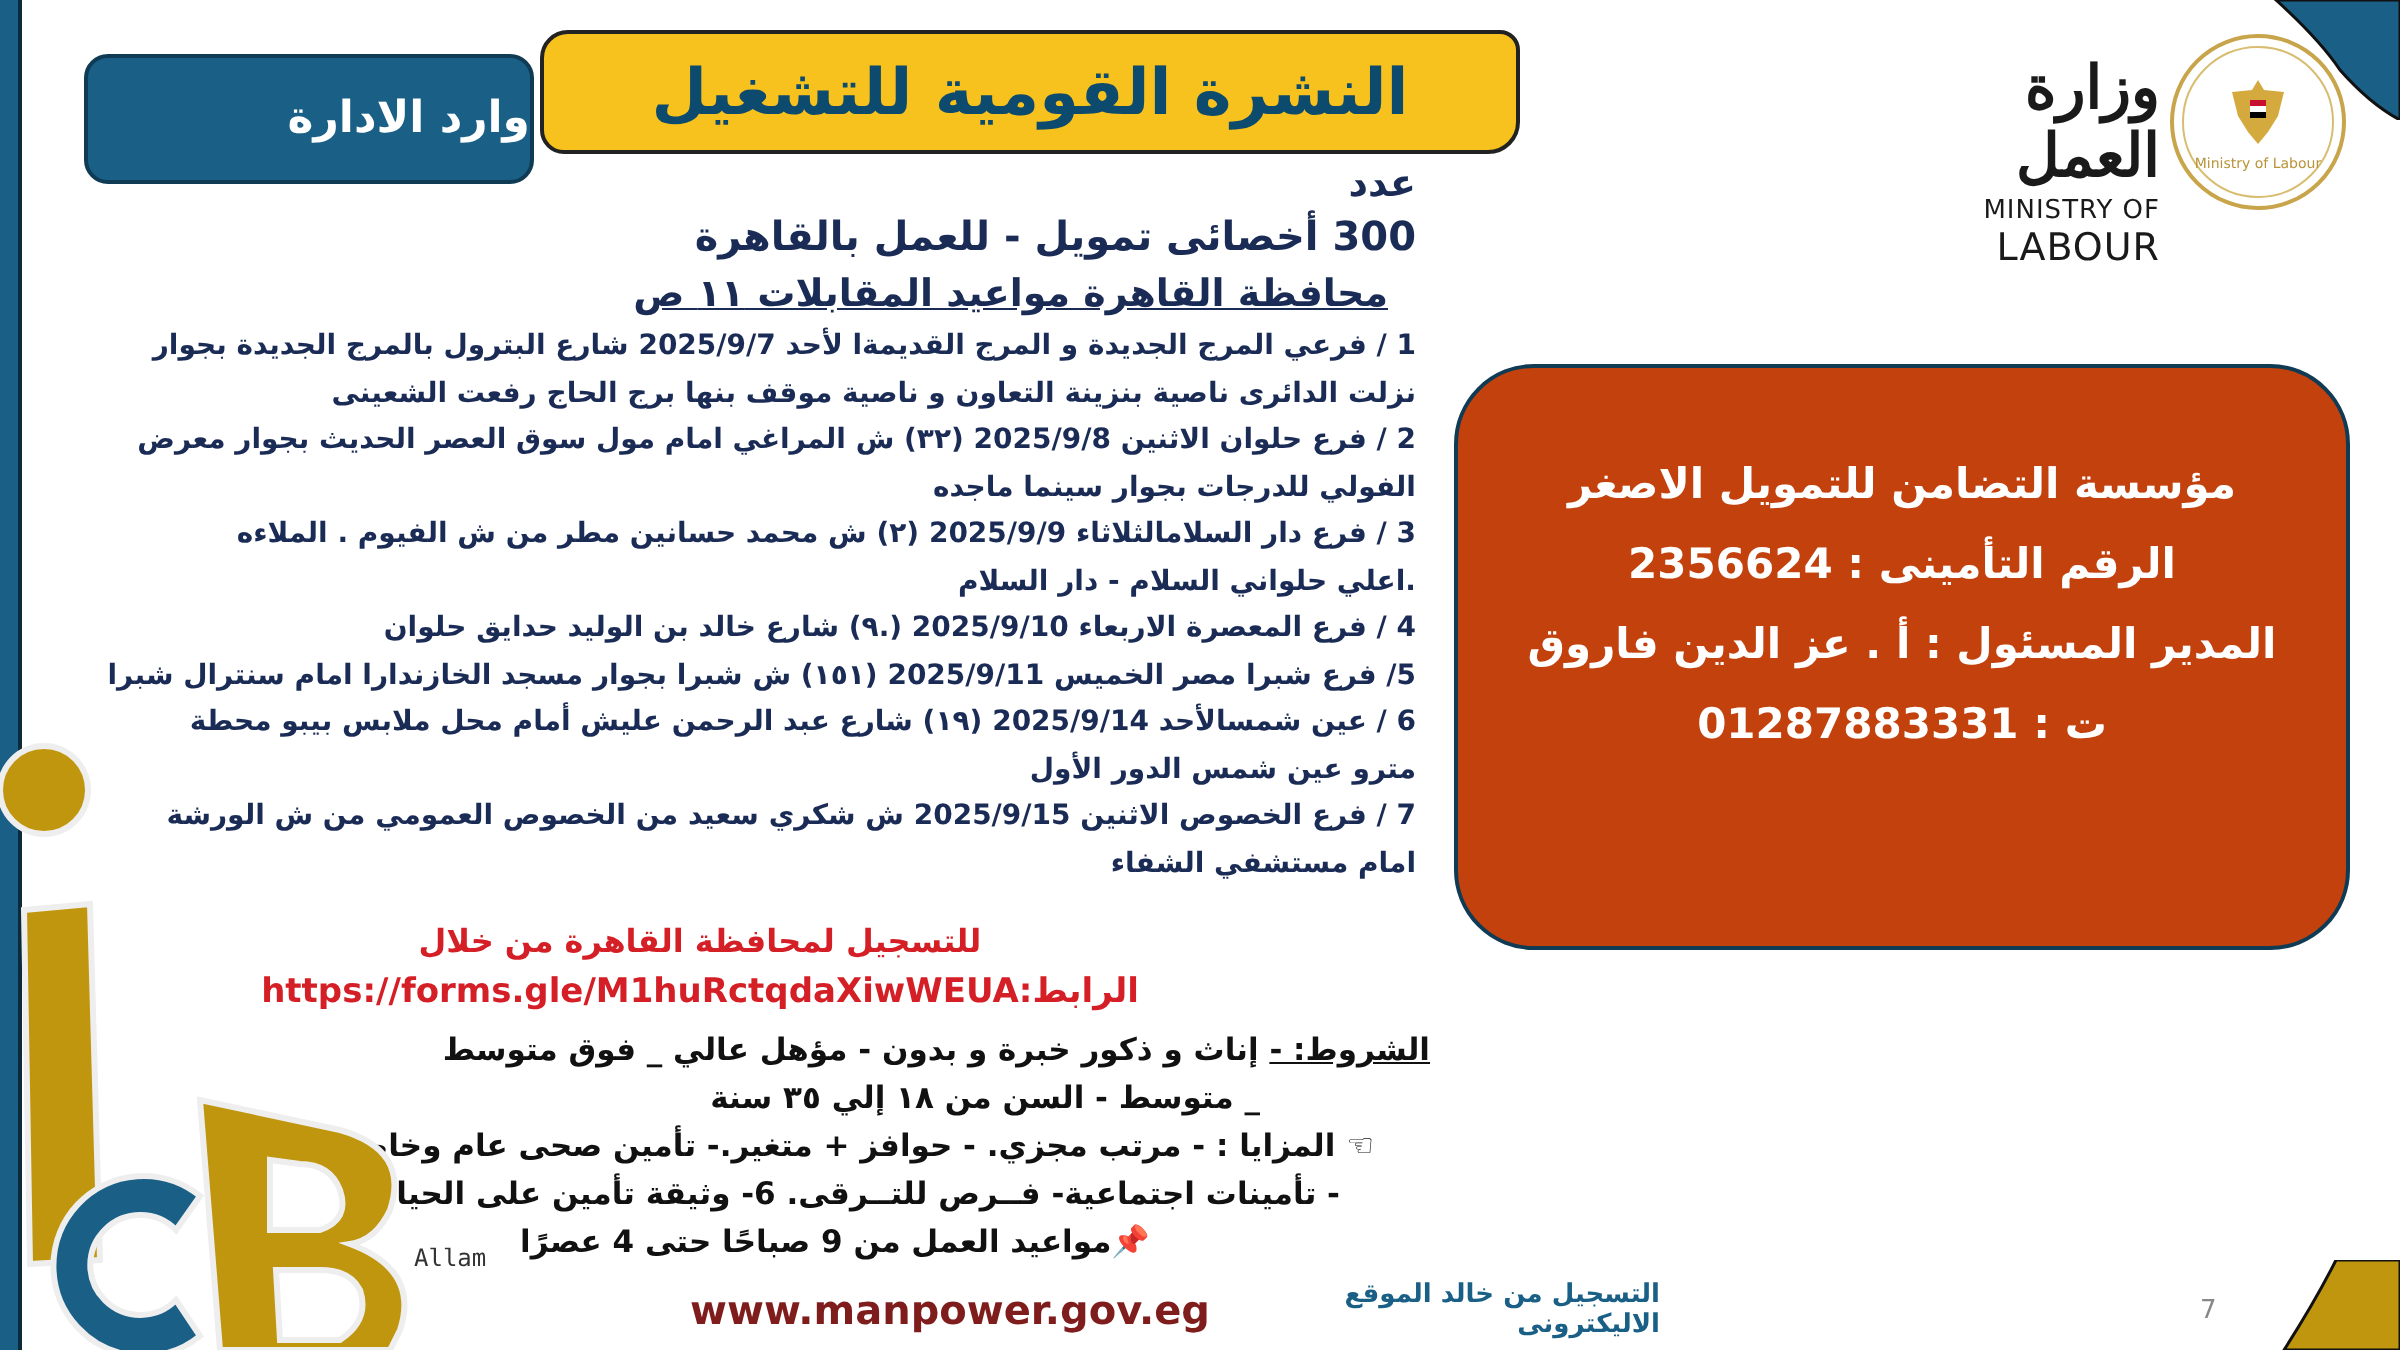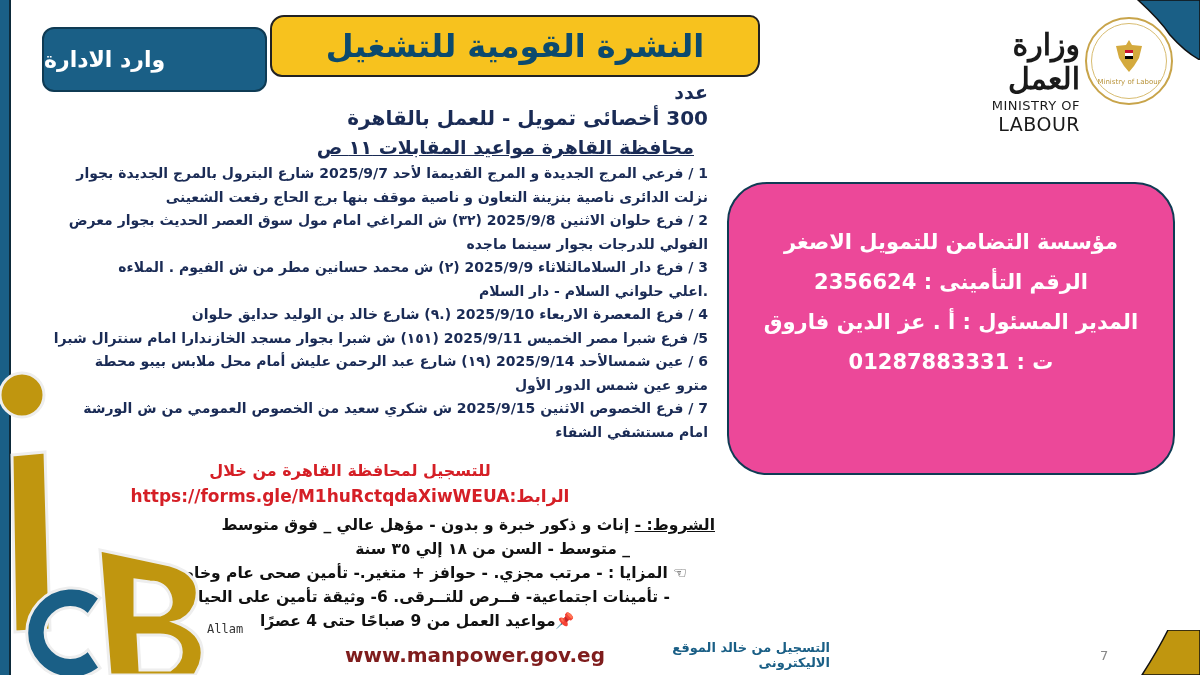--- a/index.html
+++ b/index.html
@@ -12,21 +12,21 @@
   
   .corner-wave { position: absolute; right: 0; top: 0; width: 70px; height: 60px; }
 
   
   .corner-gold { position: absolute; right: 0; bottom: 0; width: 60px; height: 45px; }
 
   
   .dept-badge {
     position: absolute; left: 42px; top: 27px; width: 225px; height: 65px;
     background: #1a5f86; border: 2px solid #0f3b54; border-radius: 12px;
-    display: flex; align-items: center; justify-content: flex-end;
+    display: flex; align-items: center; justify-content: flex-start;
     color: #ffffff; font-weight: bold; font-size: 22px; direction: rtl;
   }
 
   .title-banner {
     position: absolute; left: 270px; top: 15px; width: 490px; height: 62px;
     background: #f7c21e; border: 2px solid #222; border-radius: 14px 10px 16px 12px;
     display: flex; align-items: center; justify-content: center;
     font-size: 32px; font-weight: bold; color: #0c4a6e; direction: rtl;
   }
 
@@ -62,21 +62,21 @@
   .manpower { position: absolute; left: 345px; top: 640px; width: 485px; direction: rtl; display: flex; align-items: center; gap: 10px; justify-content: flex-start; }
   .manpower-ar { font-size: 13px; color: #1a5f86; font-weight: bold; }
   .manpower-url { font-size: 20px; color: #7f1d1d; font-weight: bold; direction: ltr; }
 
   .allam { position: absolute; left: 207px; top: 622px; font-family: "DejaVu Sans Mono", monospace; font-size: 12px; color: #333; }
   .page-num { position: absolute; left: 1100px; top: 648px; font-size: 13px; color: #888; }
 
   
   .info-card {
     position: absolute; left: 727px; top: 182px; width: 448px; height: 293px;
-    background: #ec4899; border: 2px solid #0f3b54; border-radius: 40px;
+    background: #c2410c; border: 2px solid #0f3b54; border-radius: 40px;
     color: #ffffff; direction: rtl; text-align: center; padding-top: 38px;
   }
   .info-line { font-size: 21px; font-weight: bold; line-height: 40px; }
 
   
   .icb { position: absolute; left: 0; top: 360px; width: 220px; height: 315px; }
 </style>
 </head>
 <body>
 

